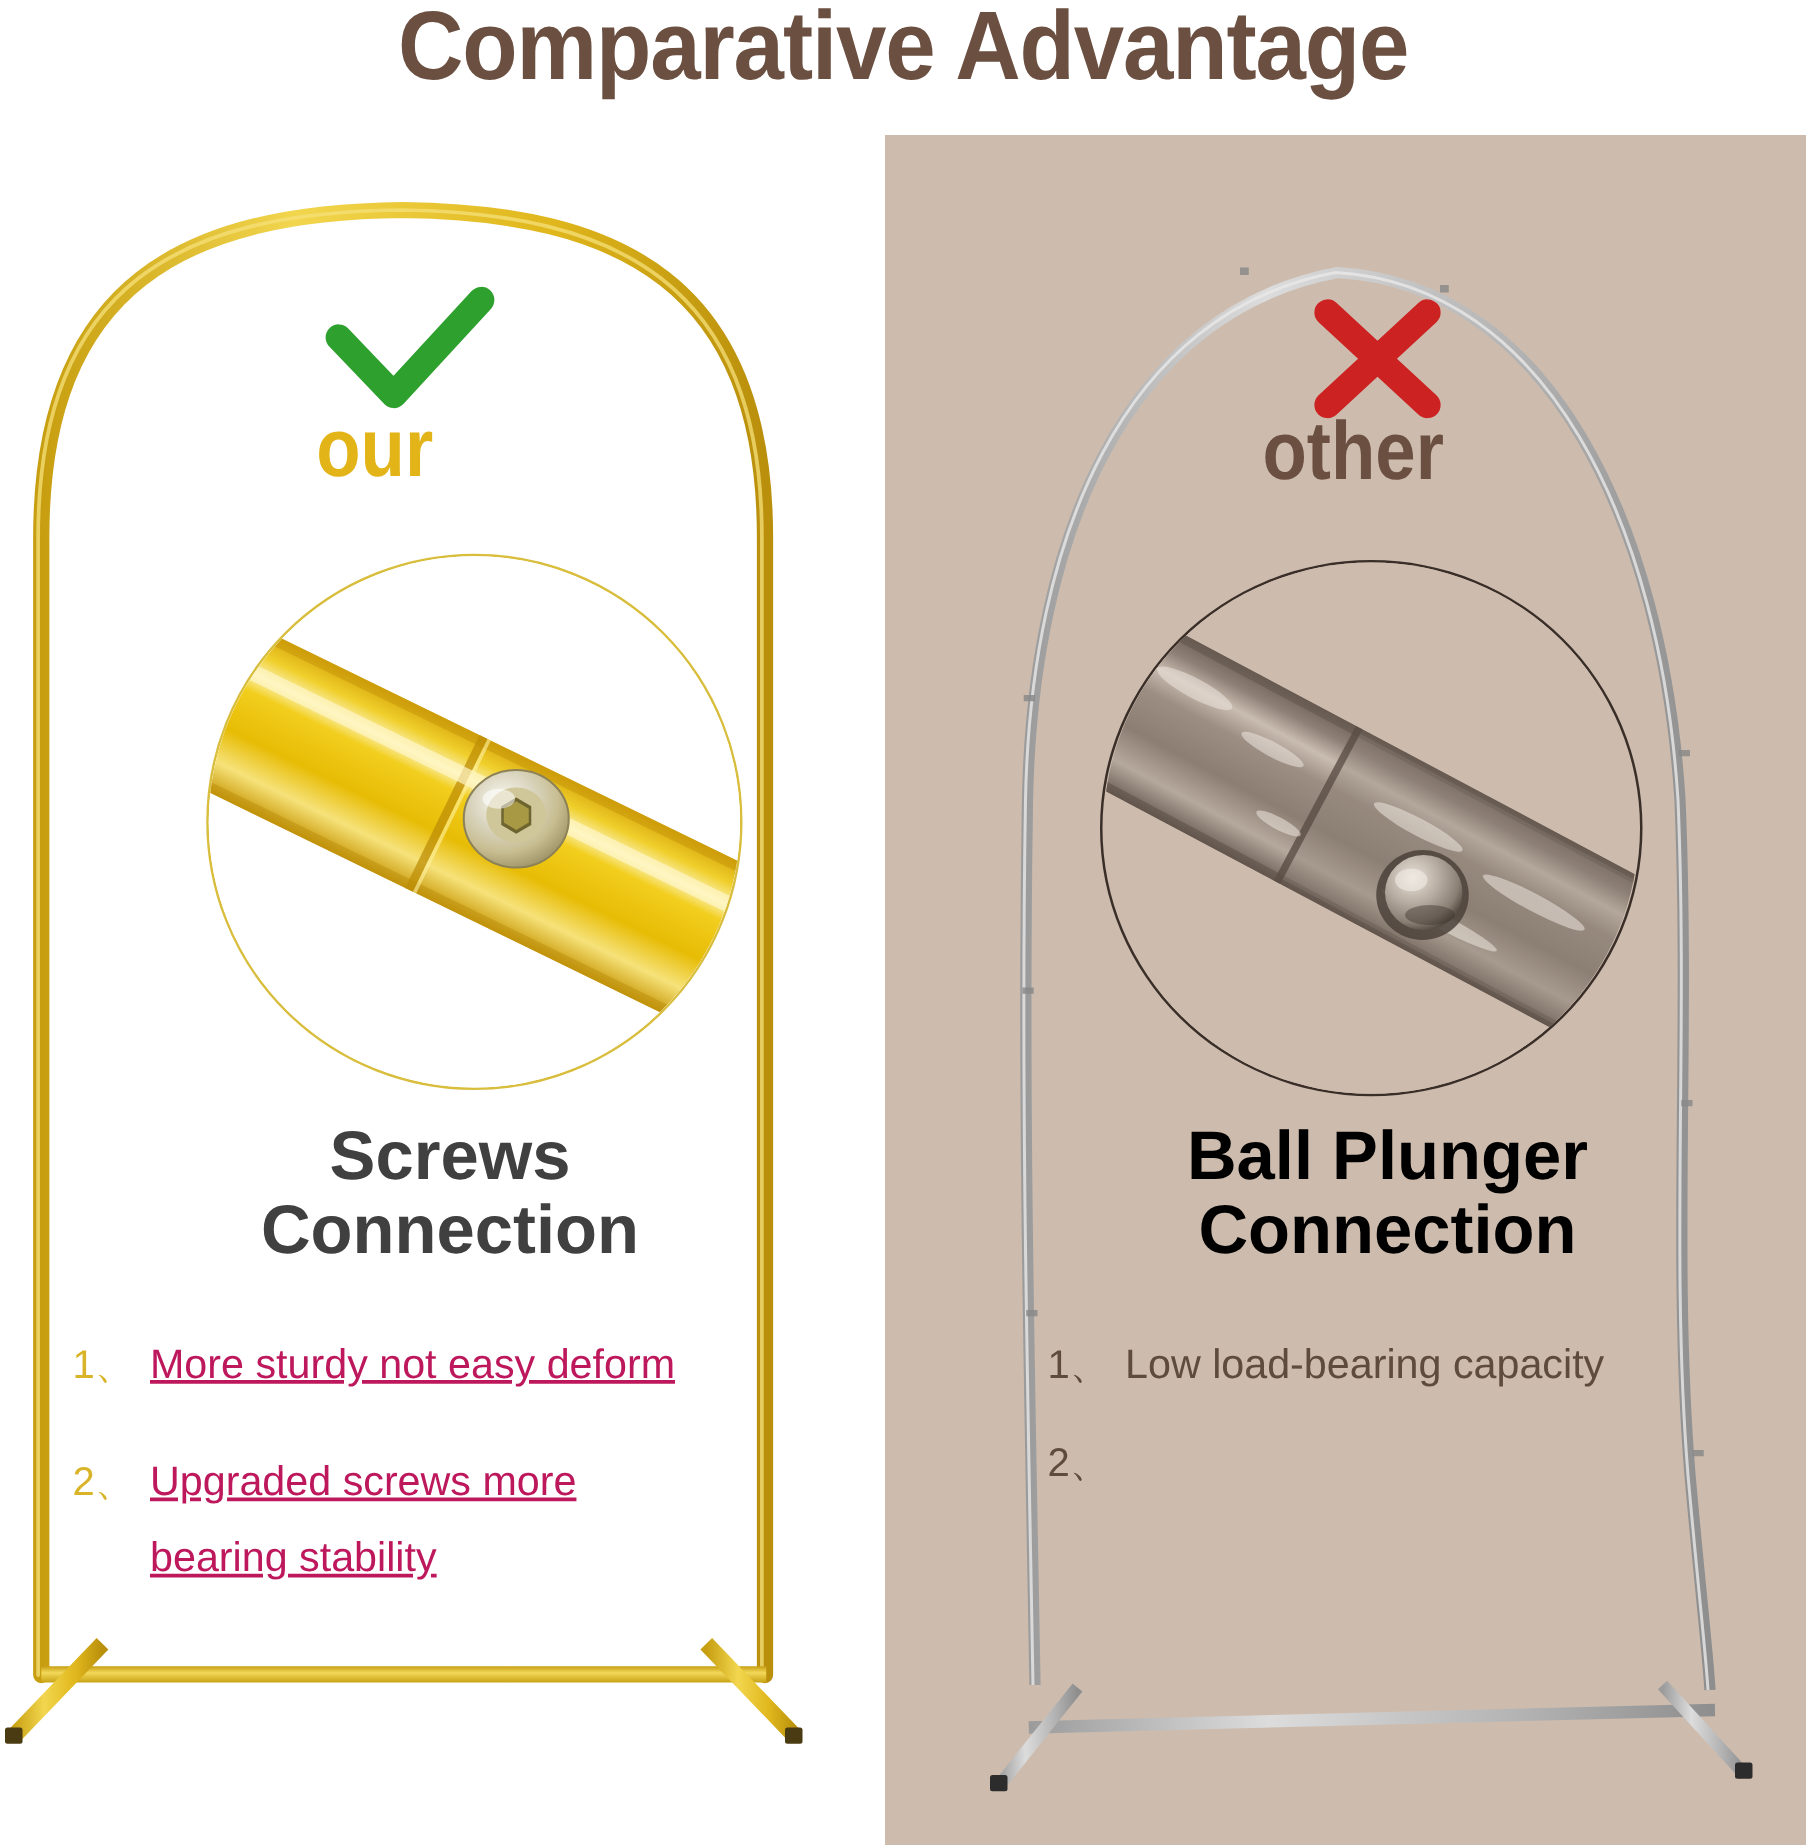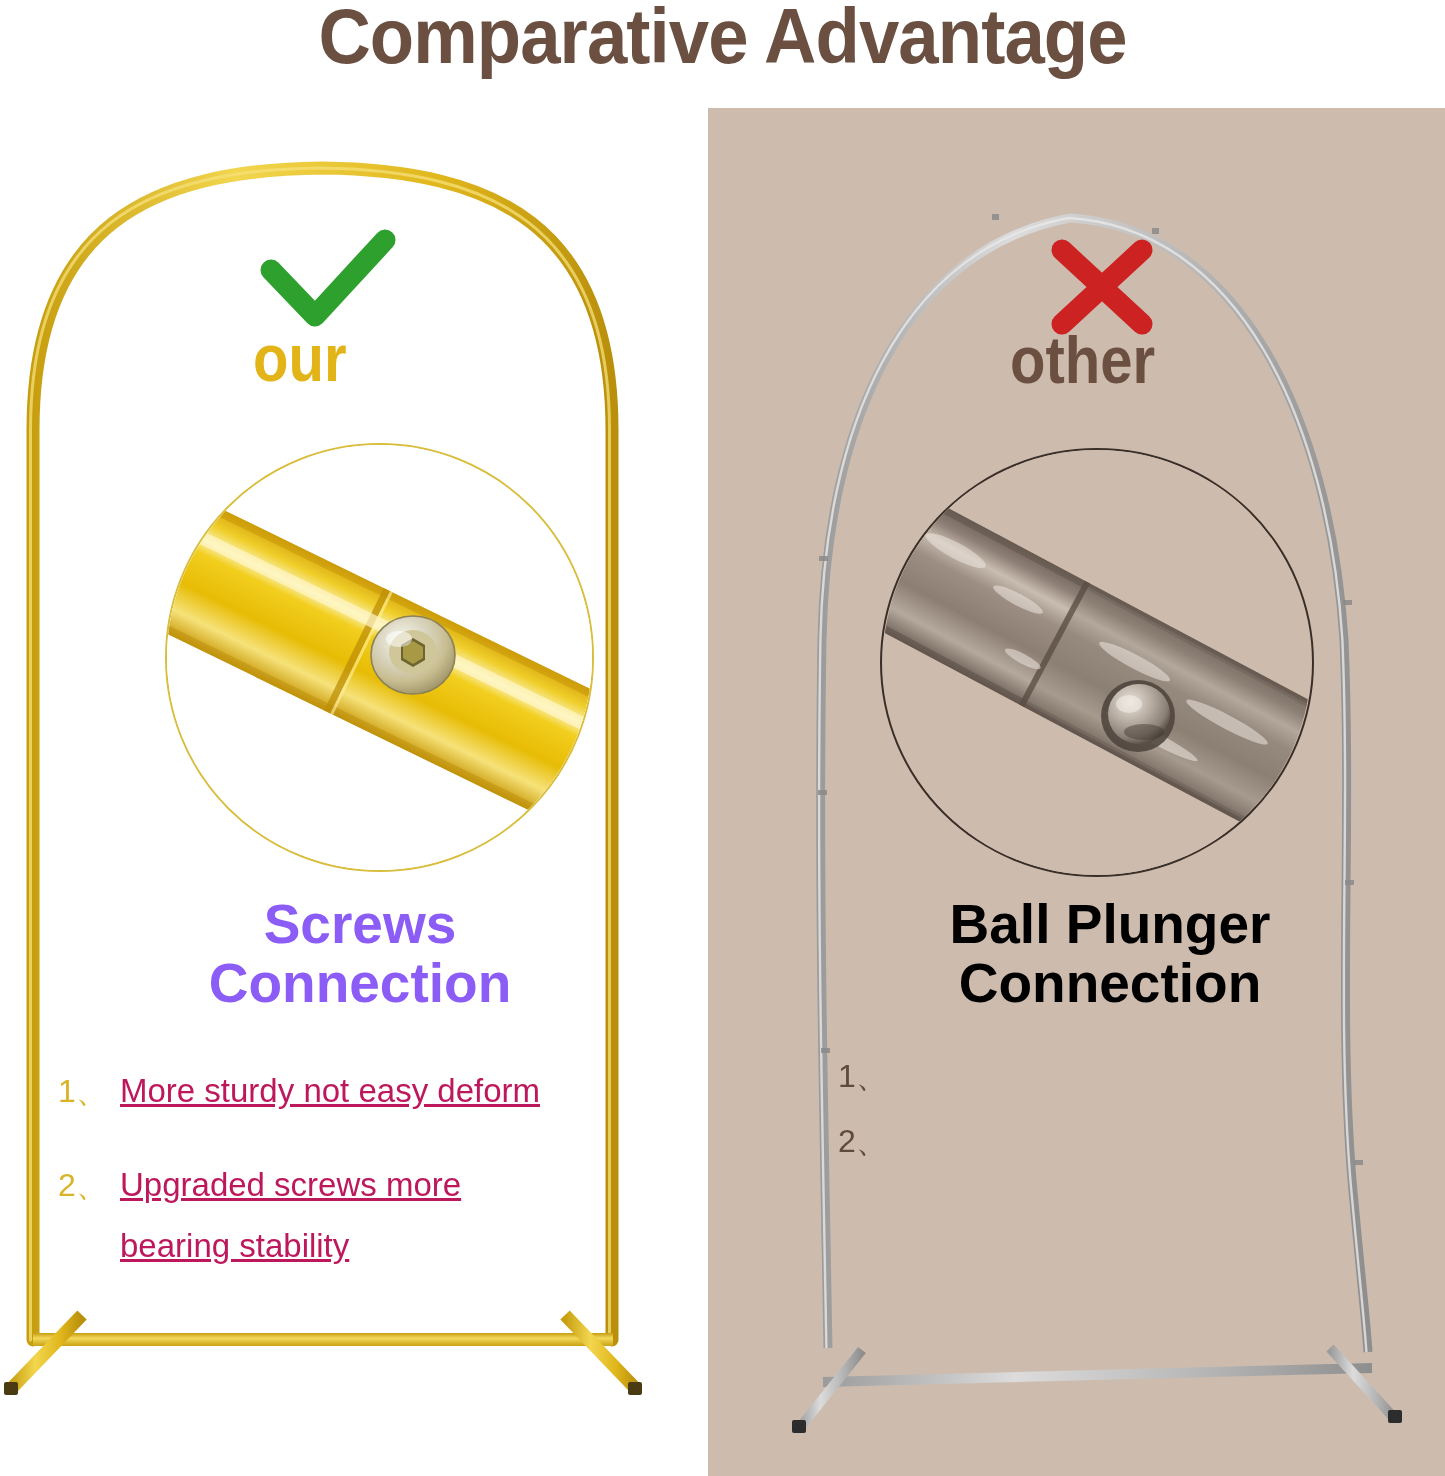--- a/index.html
+++ b/index.html
@@ -129,21 +129,21 @@
     text-align: center;
     font-weight: bold;
     font-size: 55px;
     line-height: 1.08;
     white-space: pre-line;
   }
   .heading-left {
     left: 80px;
     top: 895px;
     width: 560px;
-    color: #8b5cf6;
+    color: #404040;
   }
   .heading-right {
     left: 840px;
     top: 895px;
     width: 540px;
     color: #000000;
   }
 
   
   .bullets {
@@ -369,19 +369,20 @@
     <div class="bullet-row">
       <span class="bullet-num">2、</span>
       <span class="bullet-text">Upgraded screws more
  bearing stability</span>
     </div>
   </div>
 
   <div class="bullets bullets-right">
     <div class="bullet-row">
       <span class="bullet-num">1、</span>
+      <span class="bullet-text">Low load-bearing capacity</span>
     </div>
     <div class="bullet-row">
       <span class="bullet-num">2、</span>
     </div>
   </div>
 
 </div>
 
 </body></html>

